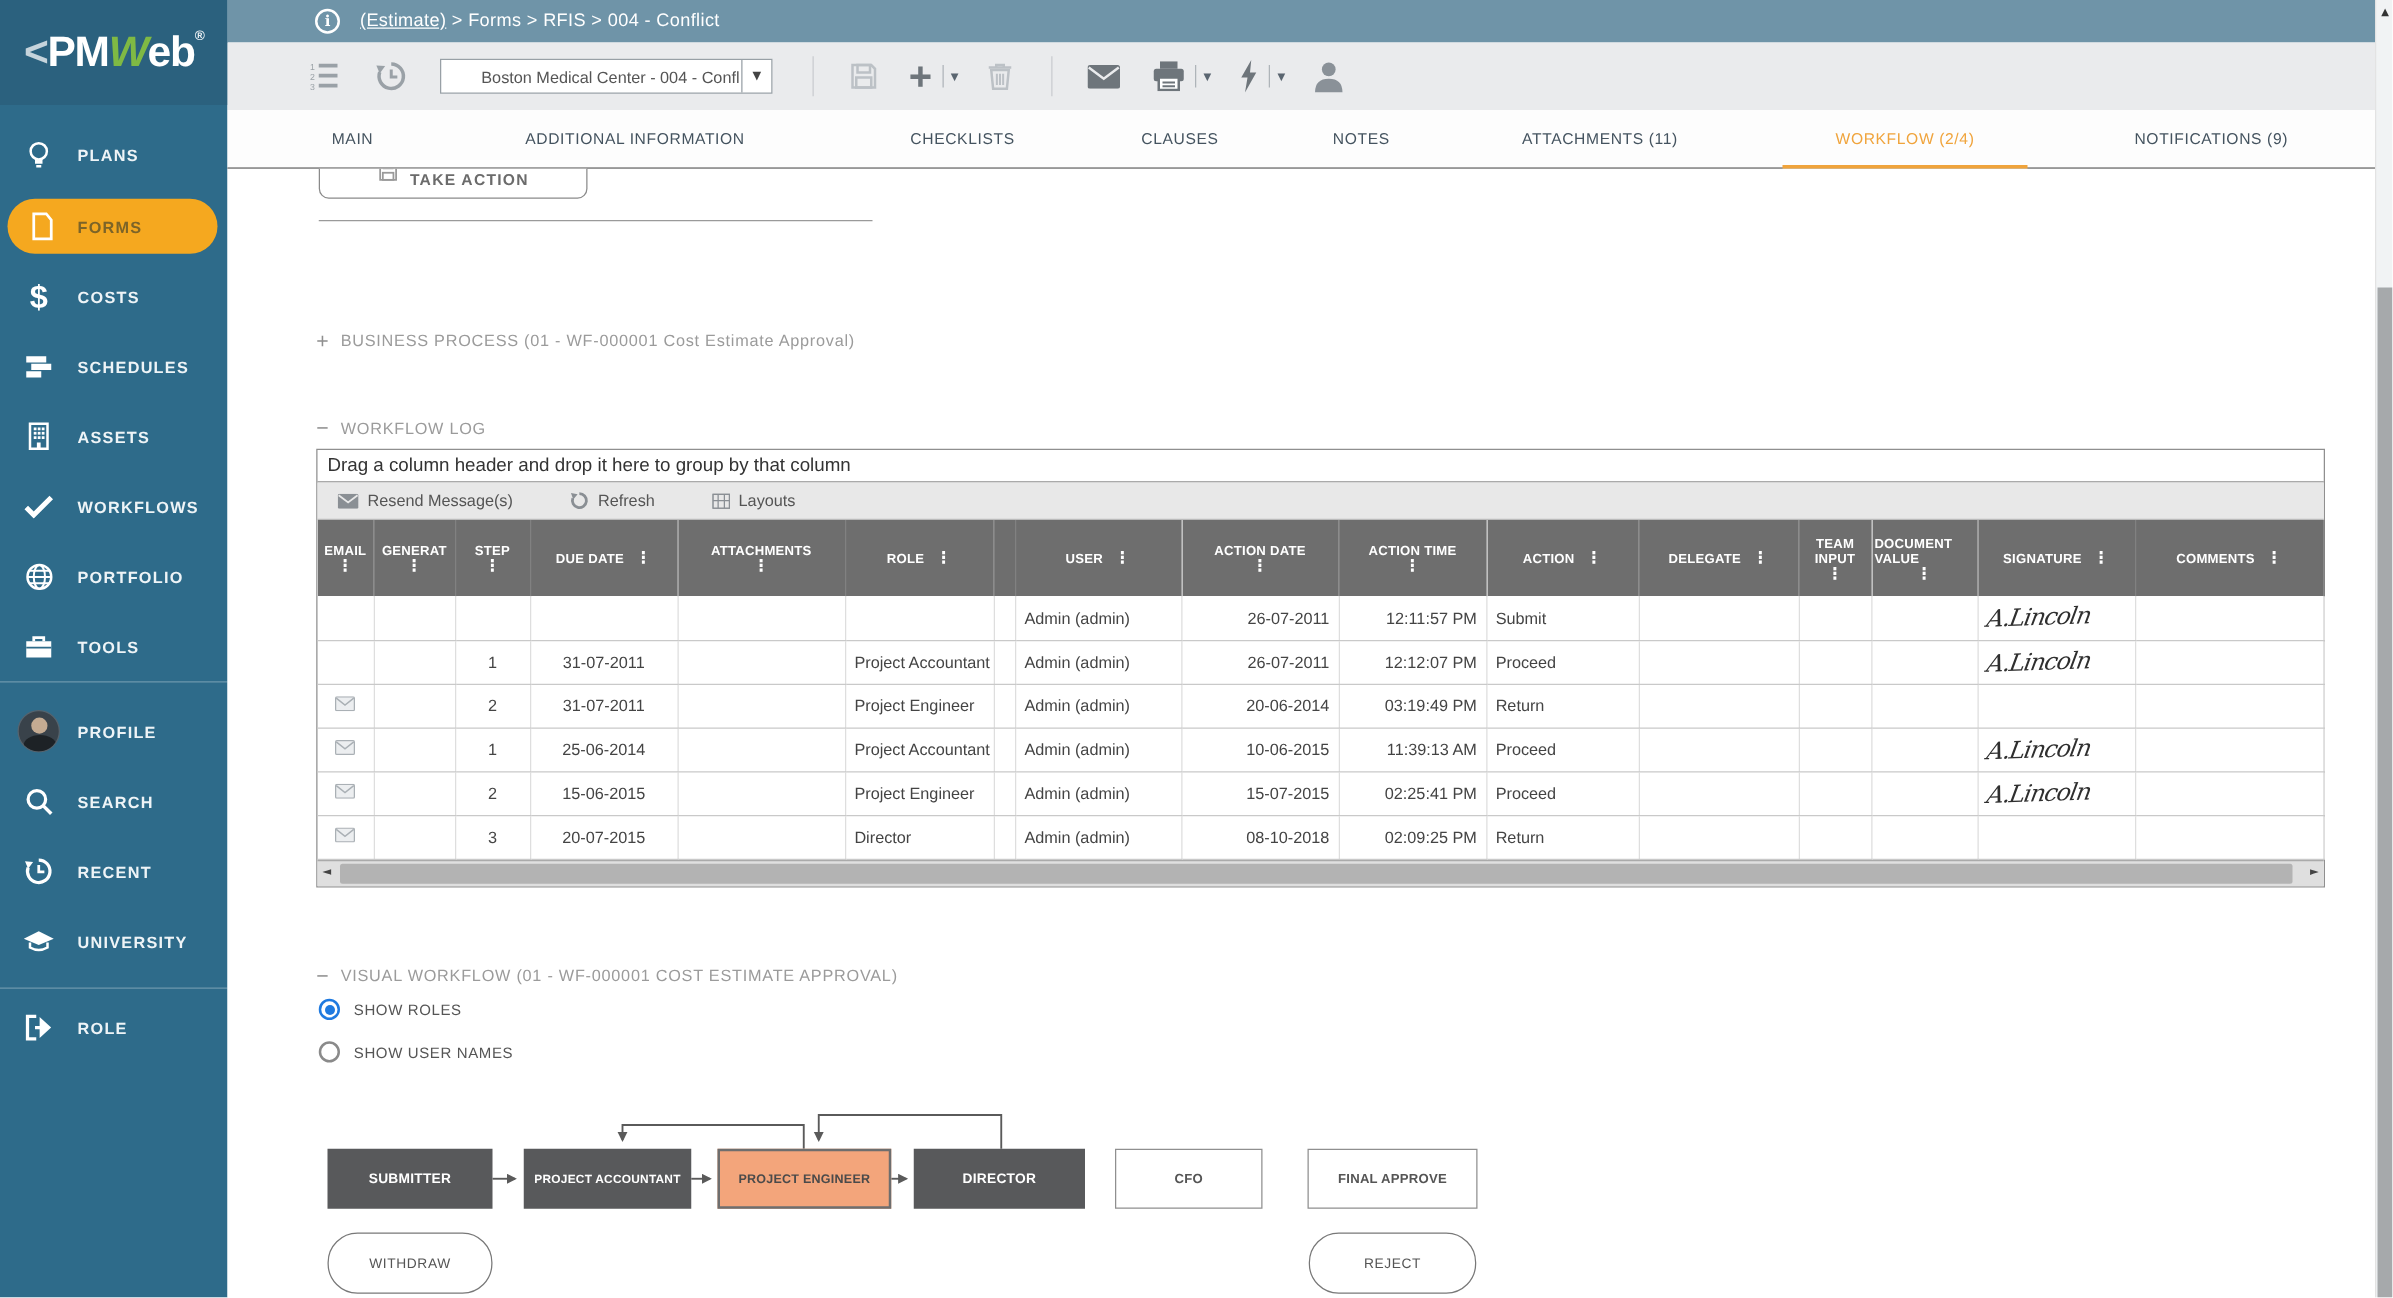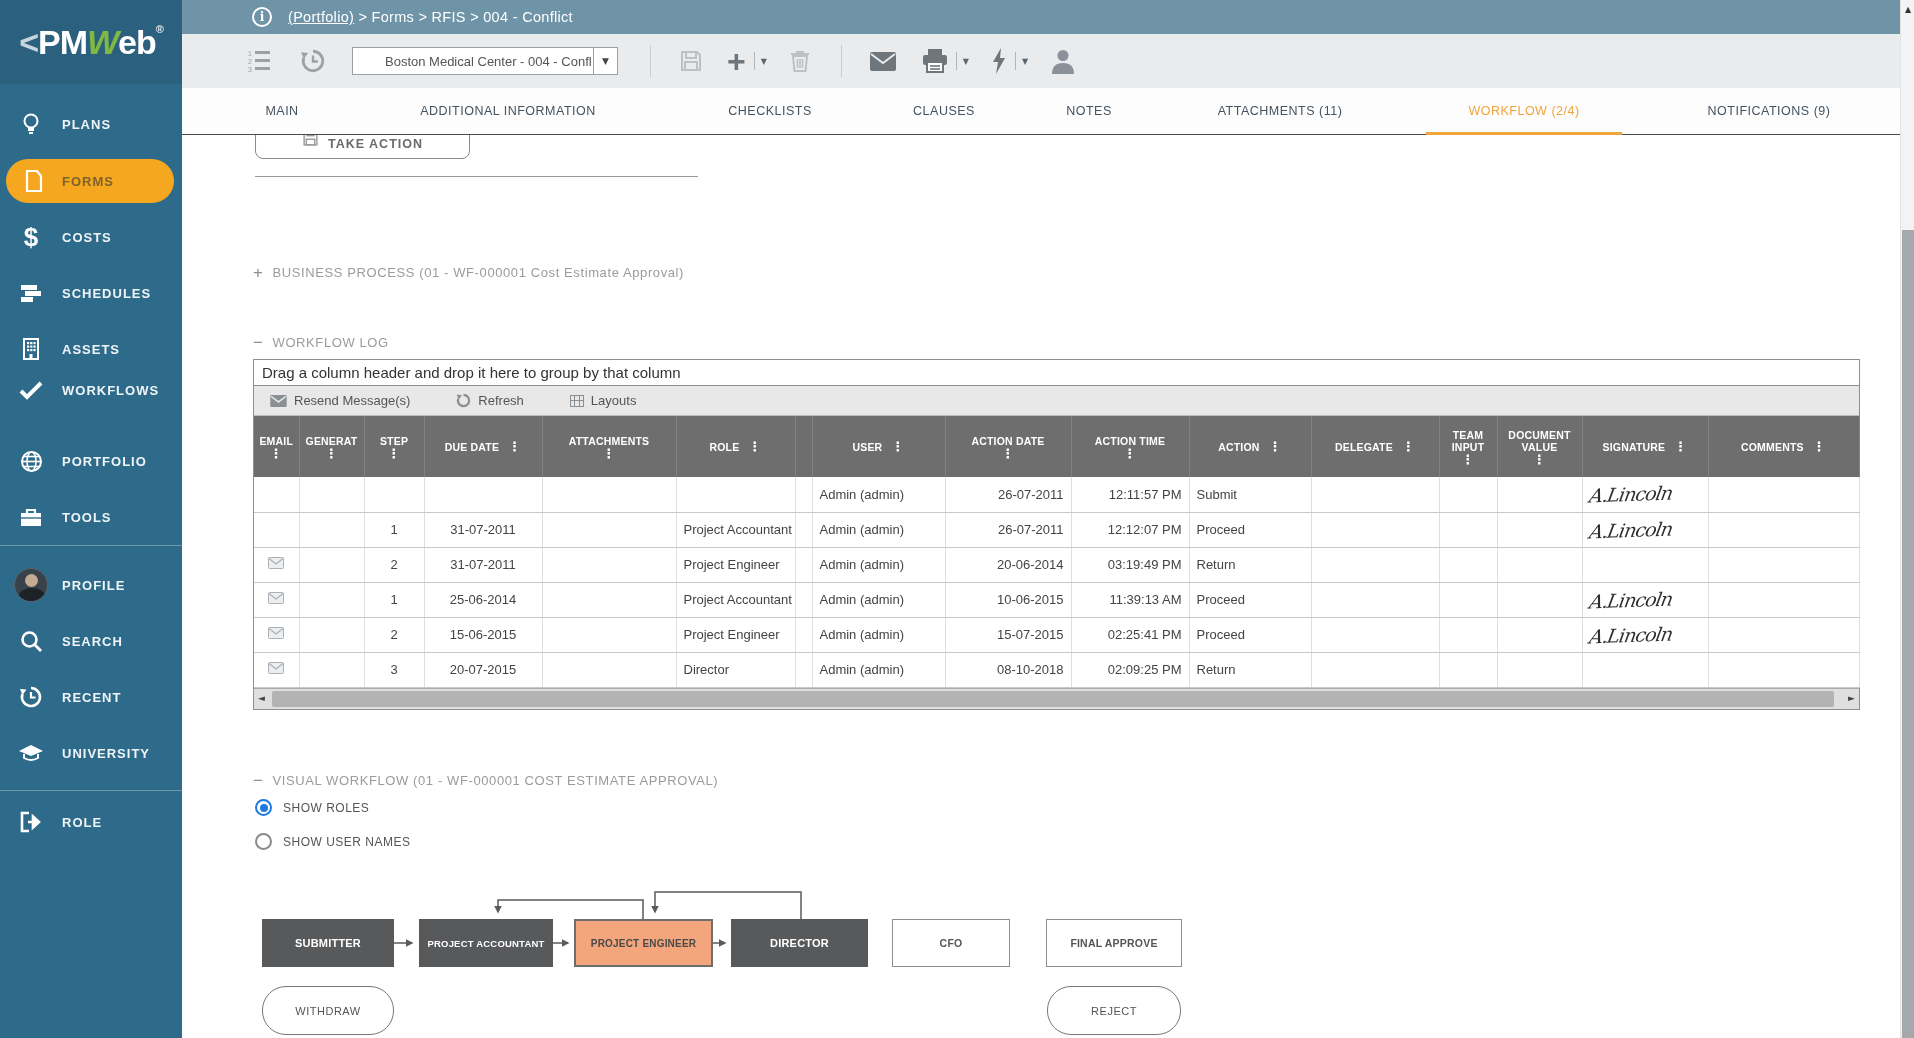--- a/index.html
+++ b/index.html
@@ -155,21 +155,21 @@
               <rect x="6" y="12" width="2.2" height="2.2"></rect>
               <rect x="9.2" y="12" width="2.2" height="2.2"></rect>
               <rect x="12.4" y="12" width="2.2" height="2.2"></rect>
               <rect x="8.5" y="17" width="3" height="5"></rect>
             </g>
           </svg>
       </span>
       <span class="lbl">ASSETS</span>
     </div>
 
-    <div class="srow" style="top:368px">
+    <div class="srow" style="top:383px">
       <span class="ic">
         <svg width="24" height="20" viewBox="0 0 24 20">
             <path d="M2 11 L8 17 L22 3" fill="none" stroke="#fff" stroke-width="4"></path>
           </svg>
       </span>
       <span class="lbl">WORKFLOWS</span>
     </div>
 
     <div class="srow" style="top:439px">
       <span class="ic">
@@ -250,21 +250,21 @@
       <span class="lbl">ROLE</span>
     </div>
   </div>
 
   <div class="main">
 
     <div class="bluebar">
       <span class="infoc">
           <span>i</span>
         </span>
-      <span class="bc"><a>(Portfolio)</a> <span>&gt; Forms &gt; RFIS &gt; 004 - Conflict</span></span>
+      <span class="bc"><a>(Estimate)</a> <span>&gt; Forms &gt; RFIS &gt; 004 - Conflict</span></span>
     </div>
 
     <div class="toolbar">
       <span class="tbtn" style="margin-left:66px">
         <svg width="24" height="24" viewBox="0 0 24 24">
             <g fill="#9aa1a7">
               <text x="0" y="7" font-size="7" fill="#9aa1a7">1</text>
               <rect x="7" y="2" width="15" height="3"></rect>
               <text x="0" y="15" font-size="7" fill="#9aa1a7">2</text>
               <rect x="7" y="10" width="15" height="3"></rect>
@@ -501,21 +501,21 @@
                     <span class="dots">⋮</span>
                   </div>
                 </th>
               <th>
                   <div class="hstack" style="white-space:normal;text-align:center;">
                     <span>TEAM INPUT</span>
                     <span class="dots">⋮</span>
                   </div>
                 </th>
               <th>
-                  <div class="hstack" style="white-space:normal;text-align:center;">
+                  <div class="hstack" style="white-space:normal;text-align:left;">
                     <span>DOCUMENT VALUE</span>
                     <span class="dots">⋮</span>
                   </div>
                 </th>
               <th>
                   <div class="hinline">
                     <span>SIGNATURE</span>
                     <span class="dots">⋮</span>
                   </div>
                 </th>

